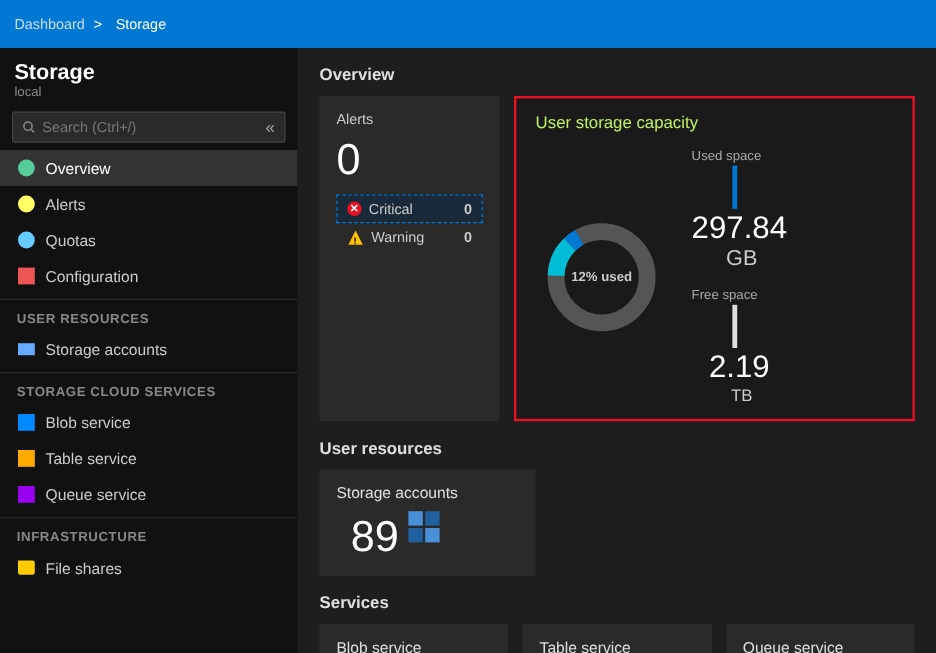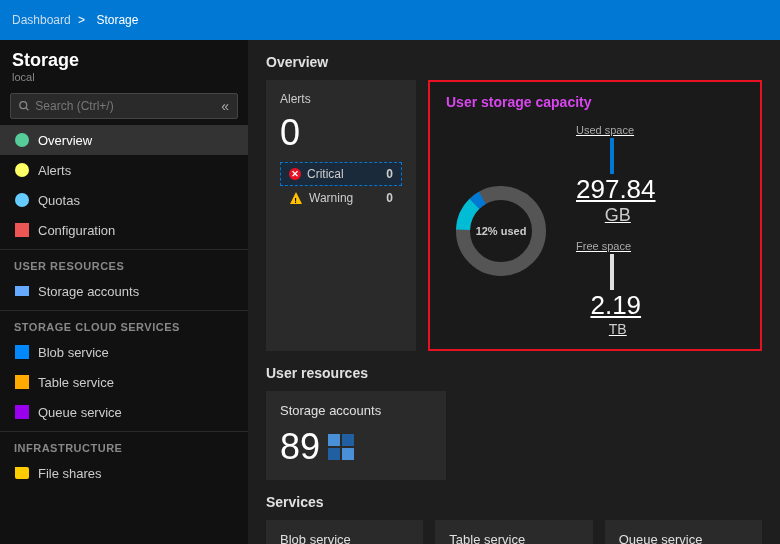--- a/index.html
+++ b/index.html
@@ -43,36 +43,36 @@
     .alerts-count { font-size: 36px; font-weight: 300; color: #fff; margin-bottom: 8px; }
     .alert-row { display: flex; align-items: center; gap: 6px; padding: 4px 8px; font-size: 12px; border: 1px solid transparent; }
     .alert-row.critical { border: 1px dashed #0078d4; background: #1a2a3a; color: #ccc; }
     .alert-row.warning { color: #ccc; }
     .alert-icon-crit { width: 12px; height: 12px; background: #e81123; border-radius: 50%; display: flex; align-items: center; justify-content: center; font-size: 9px; color: white; font-weight: 700; flex-shrink: 0; }
     .alert-label { flex: 1; }
     .alert-val { font-weight: 600; }
 
     
     .capacity-card { background: #1a1a1a; border: 2px solid #e81123; flex: 1; padding: 12px 16px; display: flex; gap: 16px; align-items: center; }
-    .capacity-title { font-size: 14px; font-weight: 700; color: #d946ef; margin-bottom: 14px; }
+    .capacity-title { font-size: 14px; font-weight: 400; color: #bef264; margin-bottom: 14px; }
     .donut-wrap { position: relative; width: 110px; height: 110px; flex-shrink: 0; }
     .donut-label { position: absolute; top: 50%; left: 50%; transform: translate(-50%, -50%); text-align: center; font-size: 11px; color: #ccc; font-weight: 600; }
-    .capacity-stats { display: flex; flex-direction: column; gap: 14px; text-decoration: underline; }
+    .capacity-stats { display: flex; flex-direction: column; gap: 14px; }
     .stat-item { }
     .stat-bar { width: 4px; height: 36px; display: inline-block; vertical-align: middle; margin-right: 8px; }
     .stat-bar.used { background: #0078d4; }
     .stat-bar.free { background: #e0e0e0; }
     .stat-label { font-size: 11px; color: #aaa; margin-bottom: 2px; }
     .stat-row { display: flex; align-items: center; flex-direction: column; }
 
     
     .user-resources-row { margin-bottom: 14px; }
     .storage-accounts-card { background: #2a2a2a; padding: 12px 14px; width: 180px; }
     .sa-title { font-size: 13px; font-weight: 500; color: #e0e0e0; margin-bottom: 8px; }
-    .sa-count-row { display: flex; align-items: center; gap: 8px; }
+    .sa-count-row { display: flex; gap: 8px; margin-left: 12px; }
     .sa-count { font-size: 36px; font-weight: 300; color: #fff; }
 
     
     .services-row { display: flex; gap: 12px; }
     .service-card { background: #2a2a2a; flex: 1; padding: 12px 14px; min-height: 80px; display: flex; flex-direction: column; justify-content: space-between; }
     .service-title { font-size: 13px; font-weight: 500; color: #e0e0e0; }
     .service-icon-row { display: flex; justify-content: flex-end; }
 
     
     .donut-svg { width: 110px; height: 110px; }

